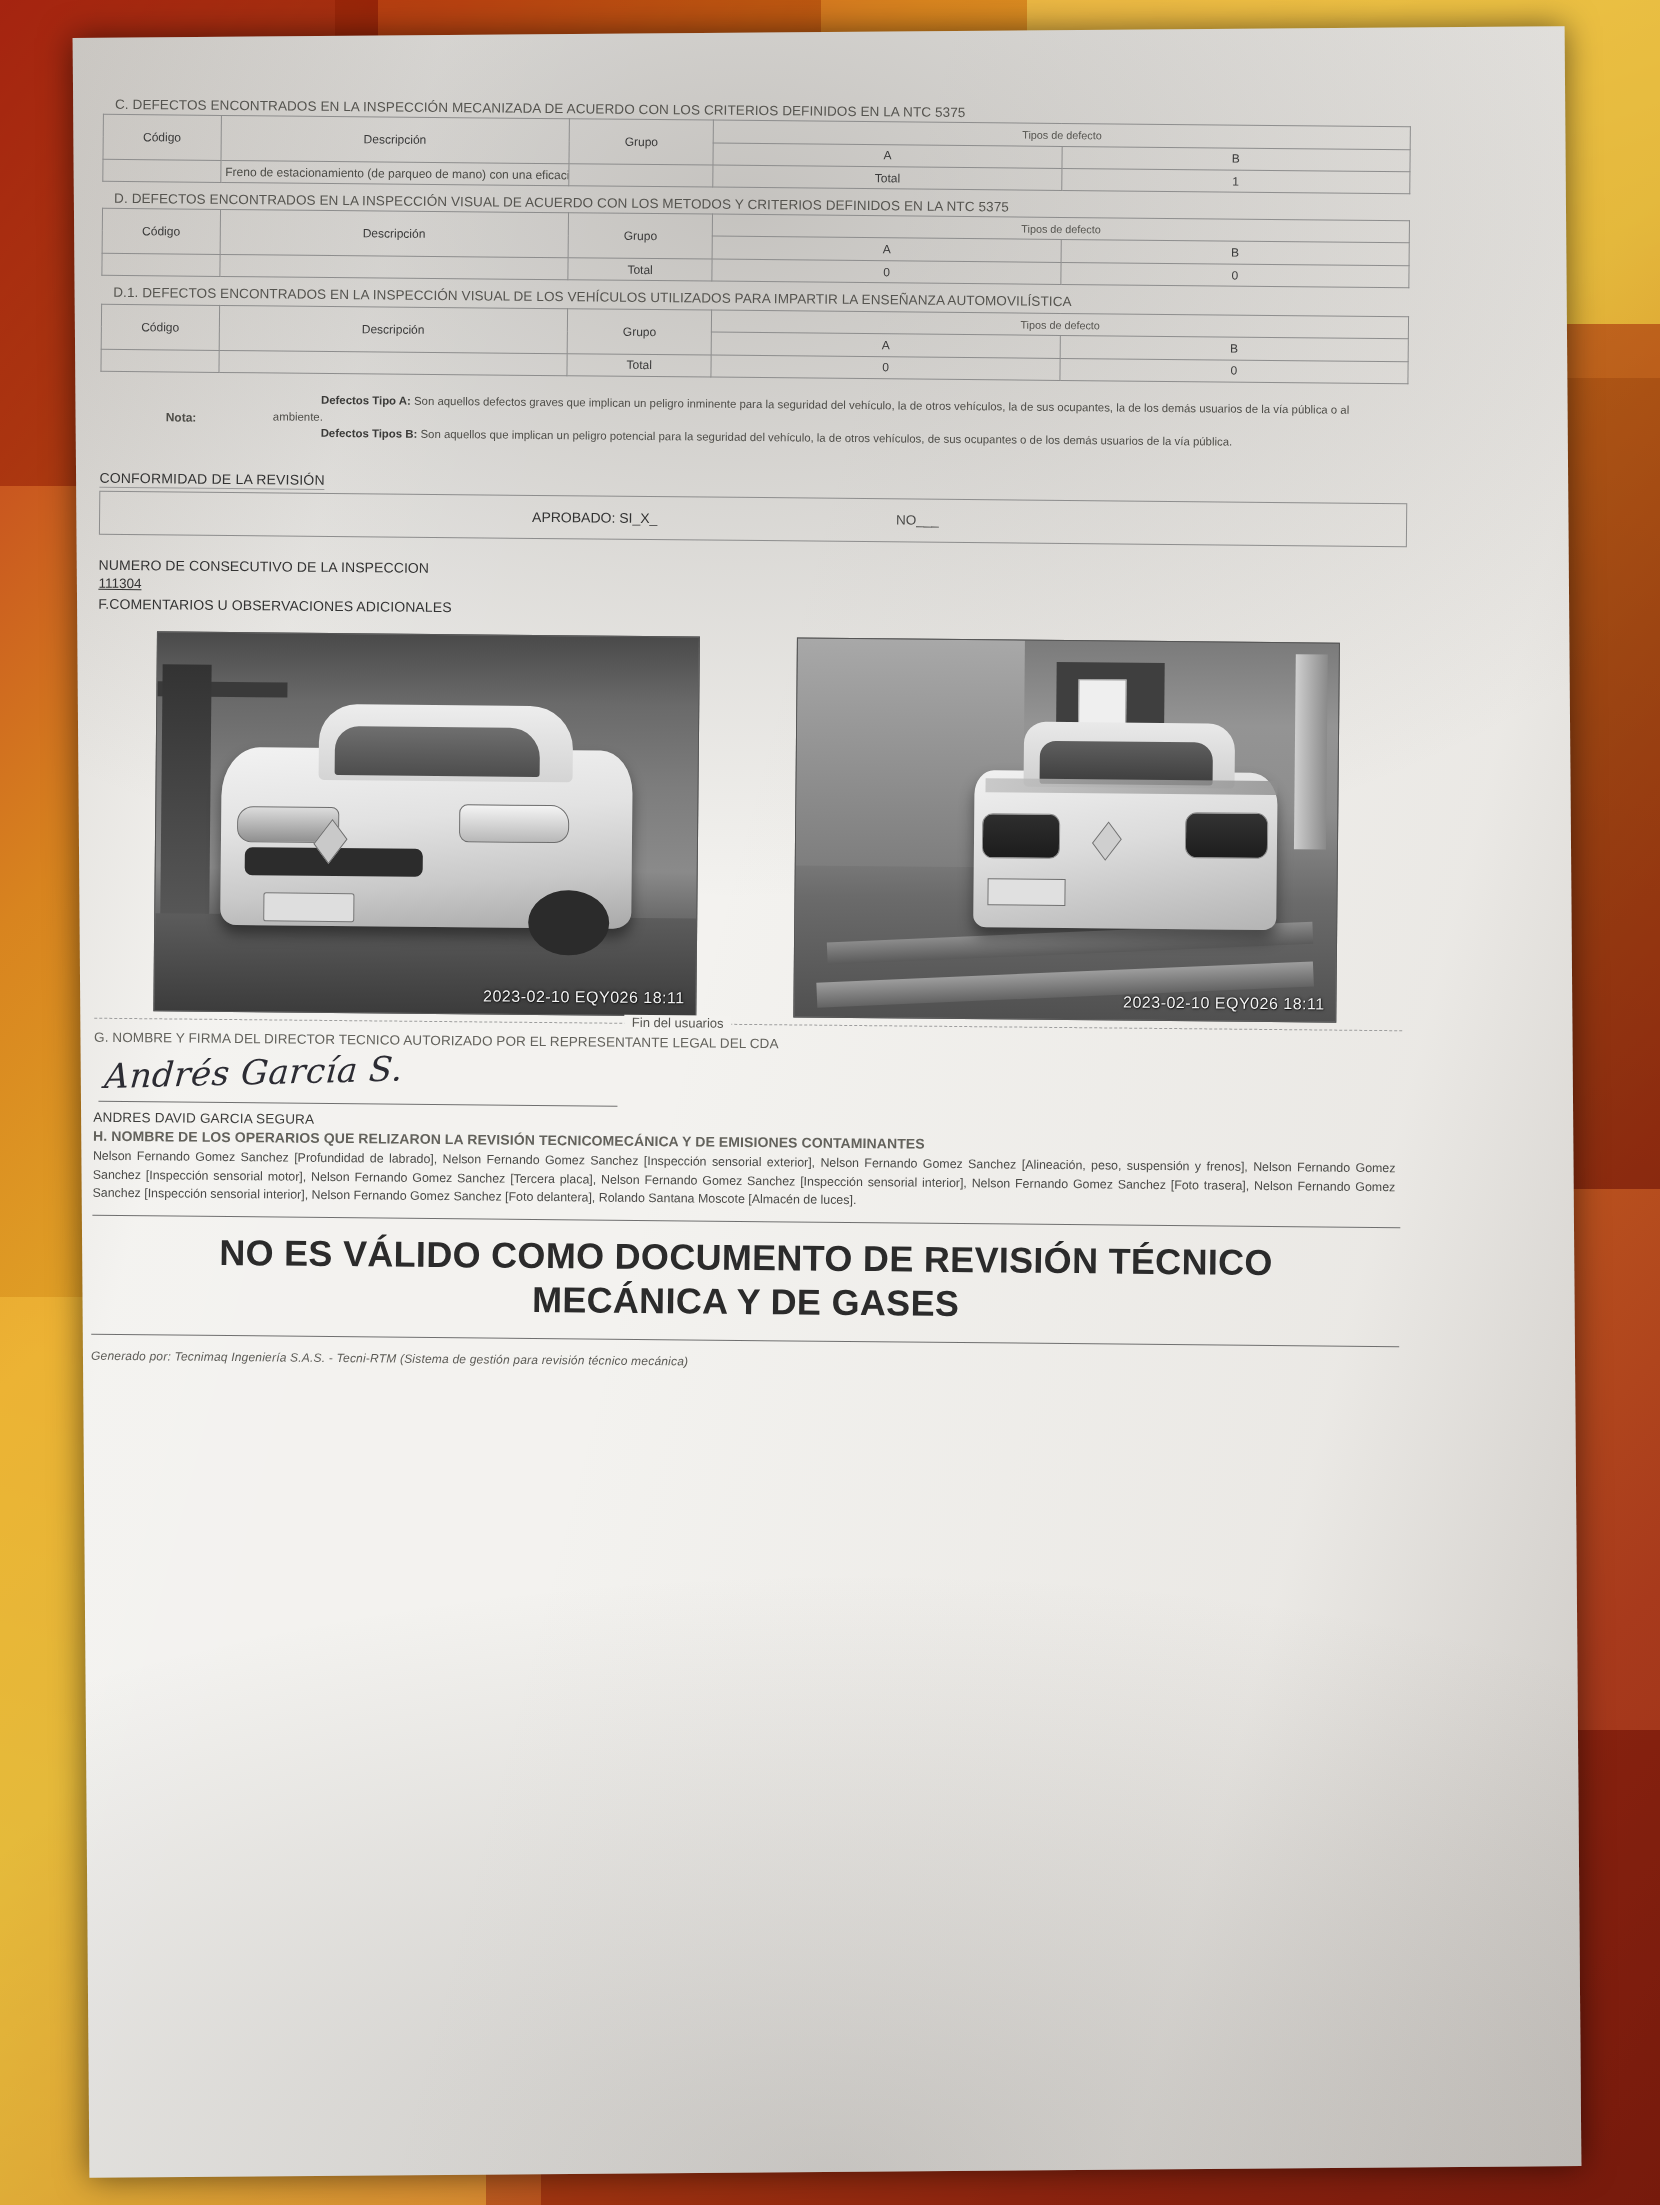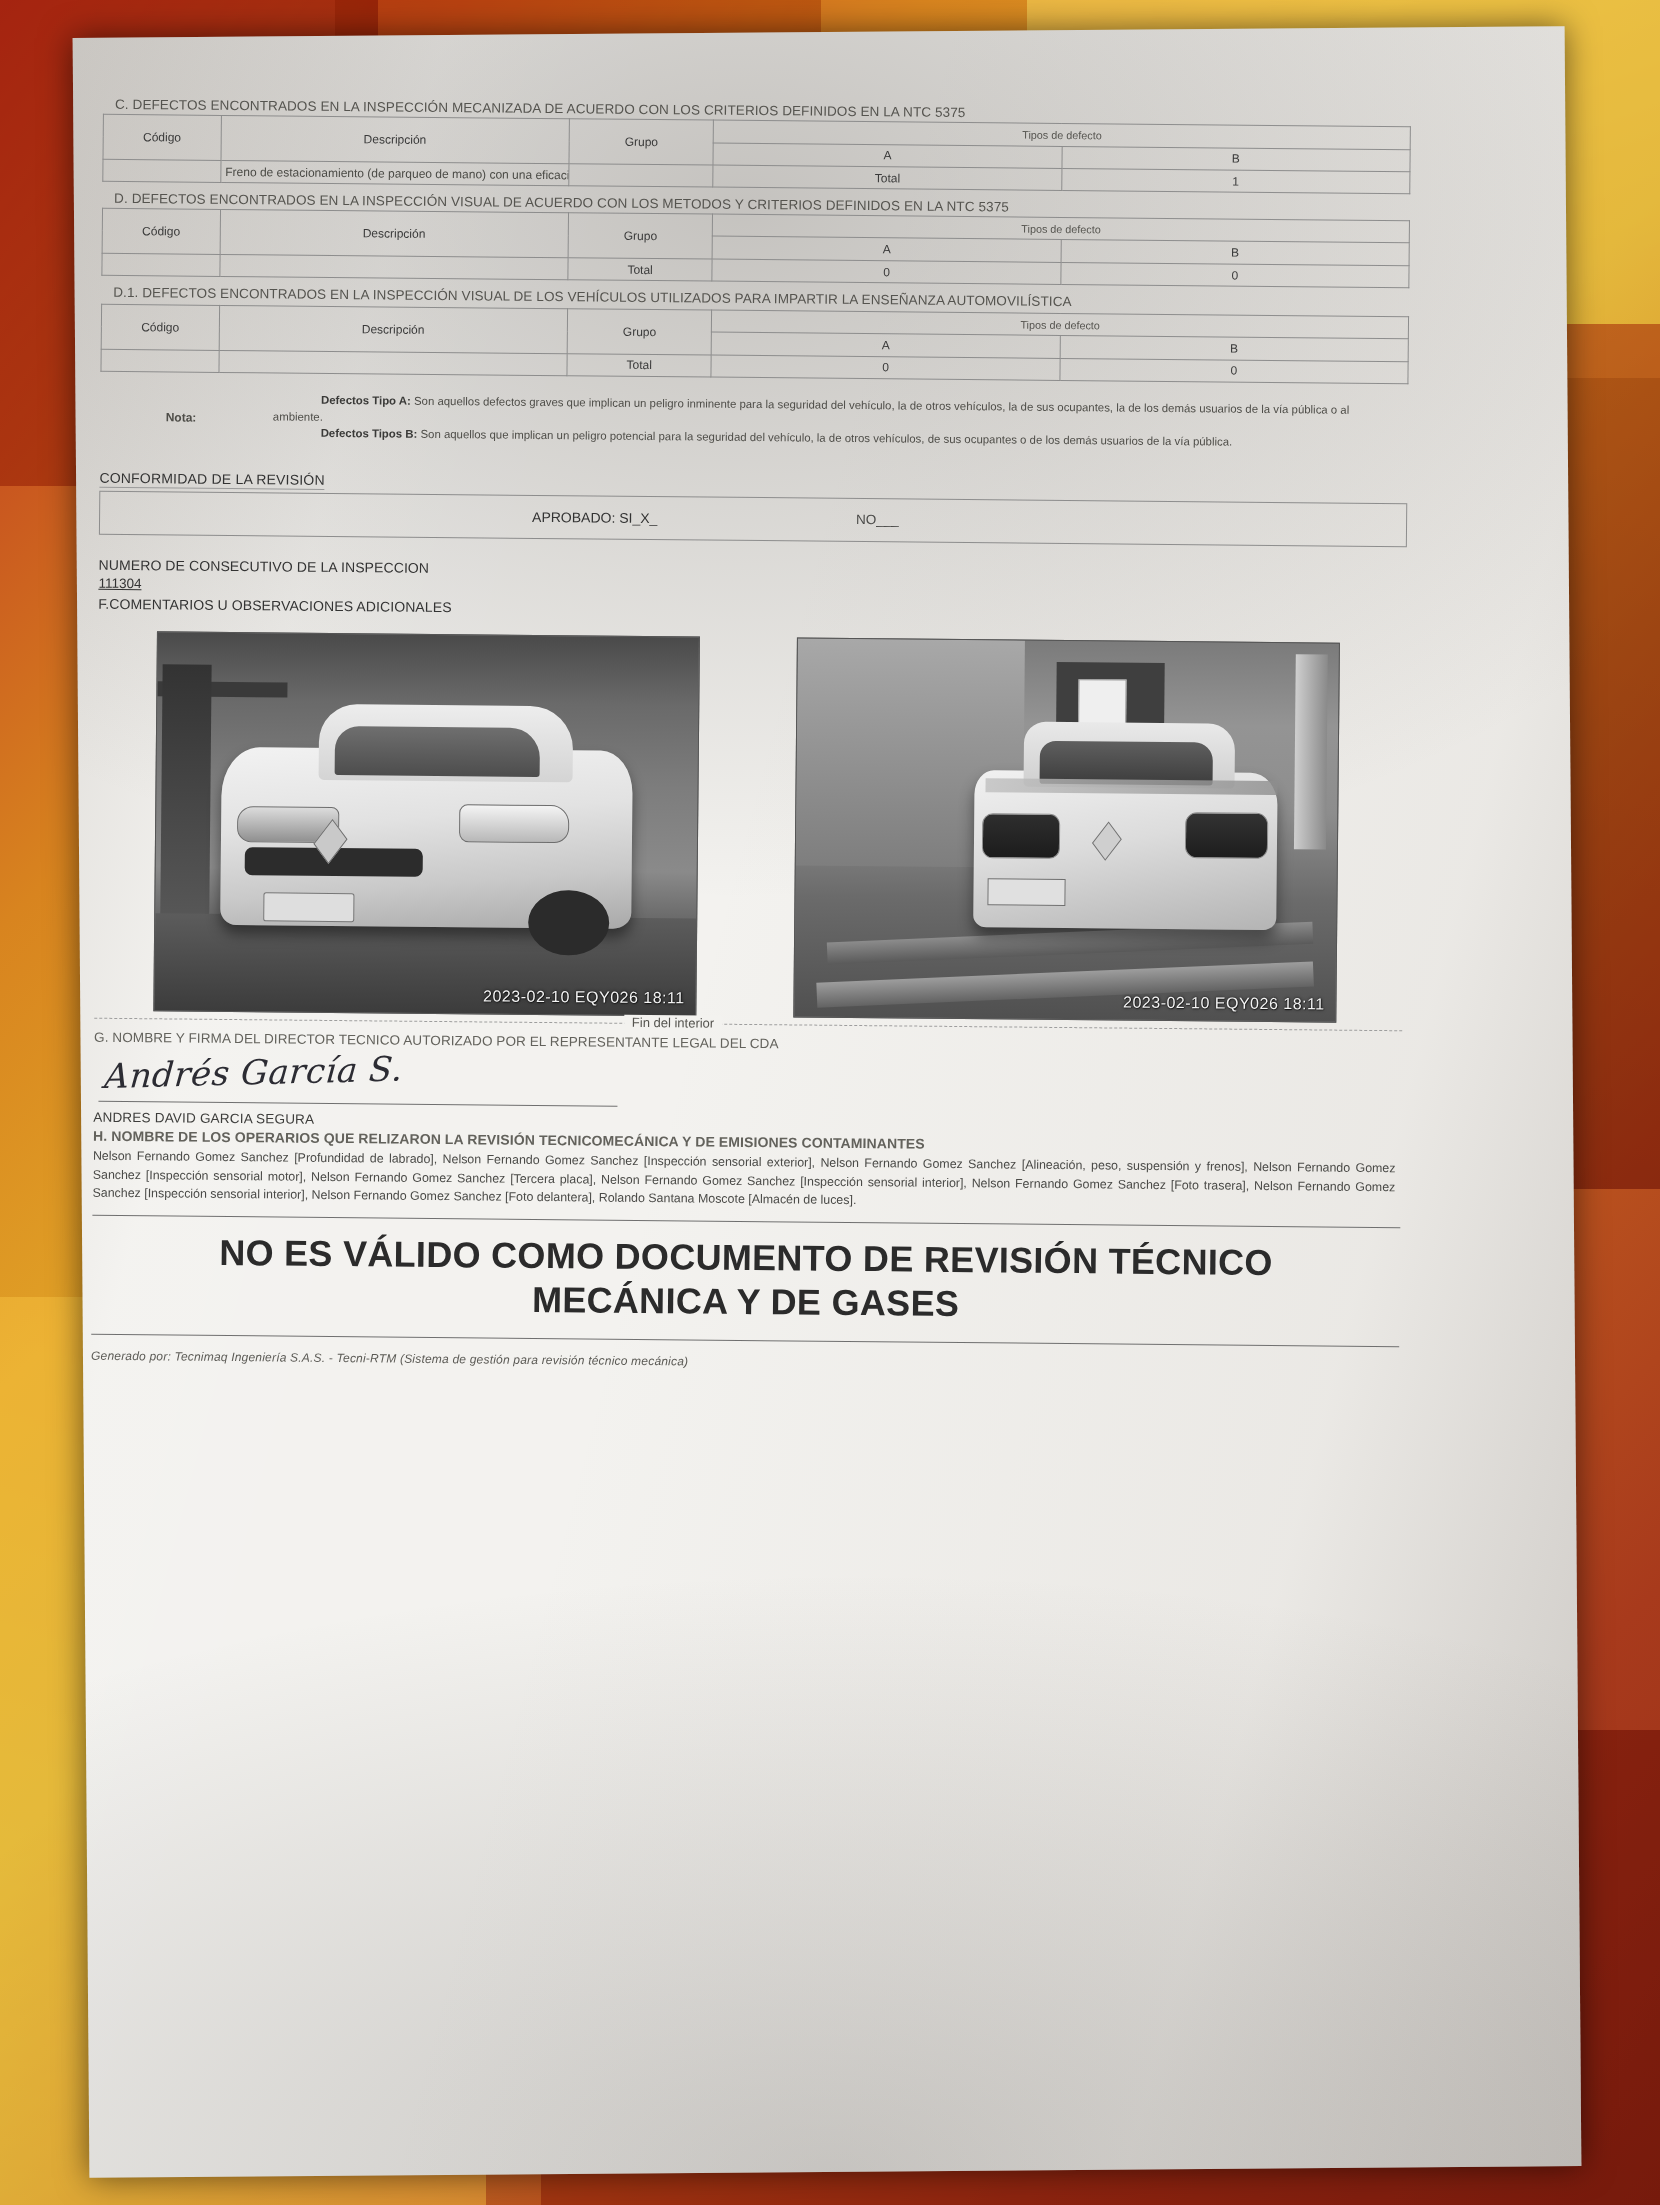--- a/index.html
+++ b/index.html
@@ -136,21 +136,21 @@
   }
   .conf-aprob {
     position: absolute;
     left: 432px;
     top: 13px;
     font-size: 14px;
     color: #333;
   }
   .conf-no {
     position: absolute;
-    left: 756px;
+    left: 796px;
     top: 13px;
     font-size: 13.5px;
     color: #4a4a48;
   }
 
   .consec-title {
     margin-top: 21.6px;
     font-size: 14px;
     color: #333;
     letter-spacing: 0.1px;
@@ -604,21 +604,21 @@
       <div class="p2-lampR"></div>
       <div class="p2-logo"></div>
       <div class="p2-plate"></div>
       <div class="p2-rail1"></div>
       <div class="ph-stamp">2023-02-10 EQY026 18:11</div>
     </div>
   </div>
 
   
   <div class="dashed-line">
-    <span class="fin-label">Fin del interior</span>
+    <span class="fin-label">Fin del usuarios</span>
   </div>
 
   
   <div class="sig-title faint">G. NOMBRE Y FIRMA DEL DIRECTOR TECNICO AUTORIZADO POR EL REPRESENTANTE LEGAL DEL CDA</div>
   <div class="sig-area">
     <div class="sig-script">Andrés García S.</div>
     <div class="sig-line"></div>
   </div>
   <div class="sig-name">ANDRES DAVID GARCIA SEGURA</div>
 

